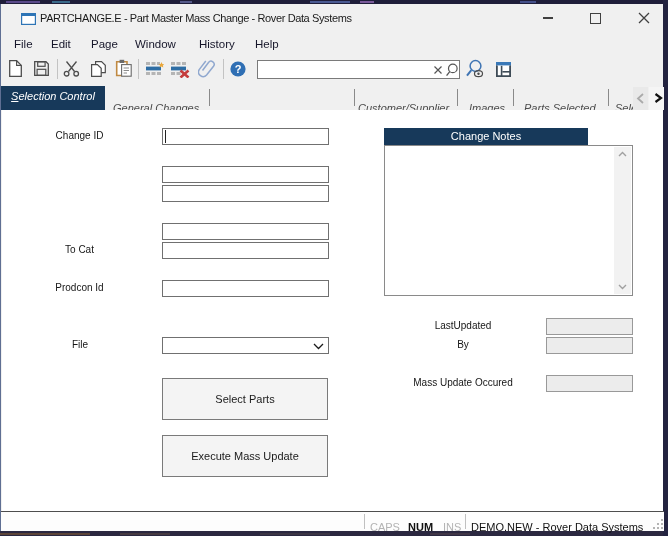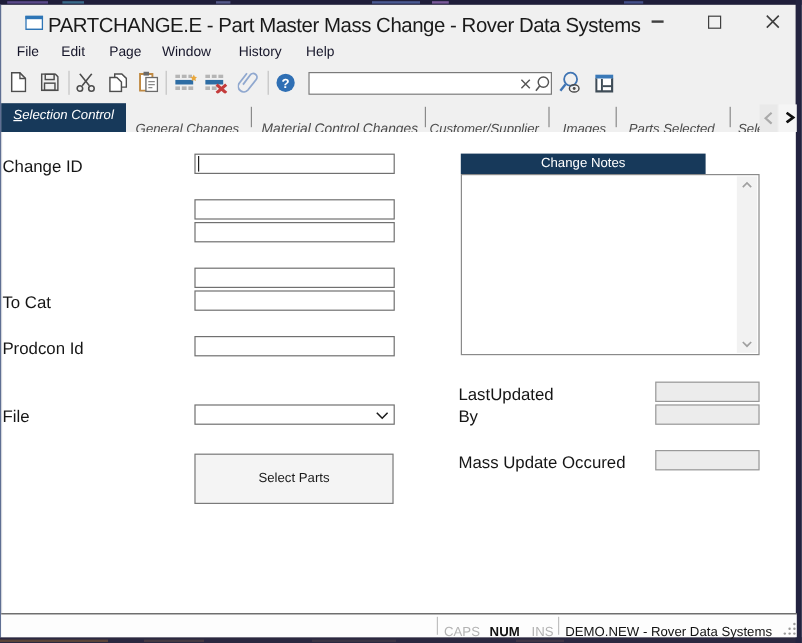--- a/index.html
+++ b/index.html
@@ -1,30 +1,30 @@
 <!DOCTYPE html>
 <html><head>
 <meta charset="utf-8">
 <style>
 * { margin:0; padding:0; box-sizing:border-box; }
 html,body { width:668px; height:536px; }
 body { position:relative; overflow:hidden; background:#201f3a; font-family:"Liberation Sans",sans-serif; }
 .abs { position:absolute; }
 #win { position:absolute; left:0; top:4px; width:663px; height:527px; background:#f0f0f0; border-left:1px solid #5f6f93; }
 
-#title { position:absolute; left:39px; top:8px; font-size:17px; letter-spacing:-0.38px; color:#1a1a1a; white-space:nowrap; }
+#title { position:absolute; left:39px; top:8px; font-size:11px; letter-spacing:-0.38px; color:#1a1a1a; white-space:nowrap; }
 .menuitem { position:absolute; top:0; font-size:11.5px; color:#16162a; }
 
 #tabstrip { position:absolute; left:0; top:82px; width:663px; height:24px;font-style:italic; }
 .tabtext { position:absolute; top:16px; font-size:11px; color:#4b4b4b; white-space:nowrap; }
 .tabsep { position:absolute; top:3px; width:1px; height:17px; background:#8a8a8a; }
 #activetab { position:absolute; left:0; top:0; width:104px; height:24px; background:#17395a; color:#fff; font-size:11px; text-align:center; line-height:21px; }
 
 #content { position:absolute; left:1px; top:106px; width:661px; height:402px; background:#ffffff; }
-.flabel { position:absolute; font-size:14px; color:#161616; text-align:left; white-space:nowrap; }
+.flabel { position:absolute; font-size:10px; color:#161616; text-align:center; white-space:nowrap; }
 .finput { position:absolute; width:167px; height:17px; background:#fff; border:1px solid #707070; }
 .fdis { position:absolute; width:87px; height:17px; background:#ececec; border:1px solid #999; }
 .btn { position:absolute; left:162px; width:166px; background:#f4f4f4; border:1px solid #7a7a7a; font-size:11px; color:#1a1a1a; text-align:center; font-family:"Liberation Sans",sans-serif; display:flex; align-items:center; justify-content:center; }
 
 #status { position:absolute; left:0; top:507px; width:663px; height:20px; background:#fdfdfd; border-top:1px solid #4d4d4d; font-size:11px; }
 .st { position:absolute; top:9px; white-space:nowrap; }
 .stsep { position:absolute; top:2px; width:1px; height:15px; background:#c0c0c0; }
 #topstrip { position:absolute; left:0; top:0; width:668px; height:4px; background:#1f1e3a; }
 #bottomstrip { position:absolute; left:0; top:531px; width:668px; height:5px; background:#2b2840; }
 #rightstrip { position:absolute; left:663px; top:0; width:5px; height:536px; background:#232340; }
@@ -163,21 +163,20 @@
       <path d="M0.9 3.5 V14.1 H14.1 V3.5" fill="#fff" stroke="#3f4c57" stroke-width="1.8"></path>
       <rect x="4.8" y="3.8" width="1.6" height="10.3" fill="#3f4c57"></rect>
       <rect x="6.4" y="9" width="7.7" height="1.6" fill="#3f4c57"></rect>
     </svg>
   </div>
 
   <div id="tabstrip">
     <div id="activetab"><u>S</u>election Control</div>
     <span class="tabtext" style="left:112px"><u>G</u>eneral Changes</span>
     <div class="tabsep" style="left:208px"></div>
-    <span class="tabtext" style="left:217px;font-size:11.5px"><u>M</u>aterial Control Changes</span>
     <div class="tabsep" style="left:353px"></div>
     <span class="tabtext" style="left:357px"><u>C</u>ustomer/Supplier</span>
     <div class="tabsep" style="left:456px"></div>
     <span class="tabtext" style="left:468px"><u>I</u>mages</span>
     <div class="tabsep" style="left:512px"></div>
     <span class="tabtext" style="left:523px">P<u>a</u>rts Selected</span>
     <div class="tabsep" style="left:607px"></div>
     <span class="tabtext" style="left:614px">Sele</span>
     <div class="abs" style="left:632px;top:1px;width:15px;height:23px;background:#e9e9e9"></div>
     <svg class="abs" style="left:635px;top:7px" width="9" height="11" viewBox="0 0 9 11">
@@ -223,20 +222,21 @@
     <div class="flabel" style="left:380px;width:162px;top:267px">Mass Update Occured</div>
     <div class="fdis" style="left:544px;top:265px"></div>
 
     <div class="flabel" style="left:0;width:156px;top:229px">File</div>
     <div class="abs" style="left:160px;top:227px;width:167px;height:17px;background:#fff;border:1px solid #707070"></div>
     <svg class="abs" style="left:311px;top:233px" width="11" height="7" viewBox="0 0 11 7">
         <path d="M1 1 L5.5 5.5 L10 1" stroke="#1a1a1a" stroke-width="1.3" fill="none"></path>
       </svg>
 
     <div class="btn" style="left:160px;top:268px;height:42px">Select Parts</div>
+    <div class="btn" style="left:160px;top:325px;height:42px">Execute Mass Update</div>
   </div>
 
   <div id="status">
     <div class="stsep" style="left:363px"></div>
     <span class="st" style="left:369px;color:#b3b3b3">CAPS</span>
     <span class="st" style="left:407px;color:#111;font-weight:bold">NUM</span>
     <span class="st" style="left:442px;color:#b3b3b3">INS</span>
     <div class="stsep" style="left:464px"></div>
     <span class="st" style="left:470px;color:#111">DEMO.NEW - Rover Data Systems</span>
     <svg class="abs" style="left:651px;top:6px" width="12" height="12" viewBox="0 0 12 12">

